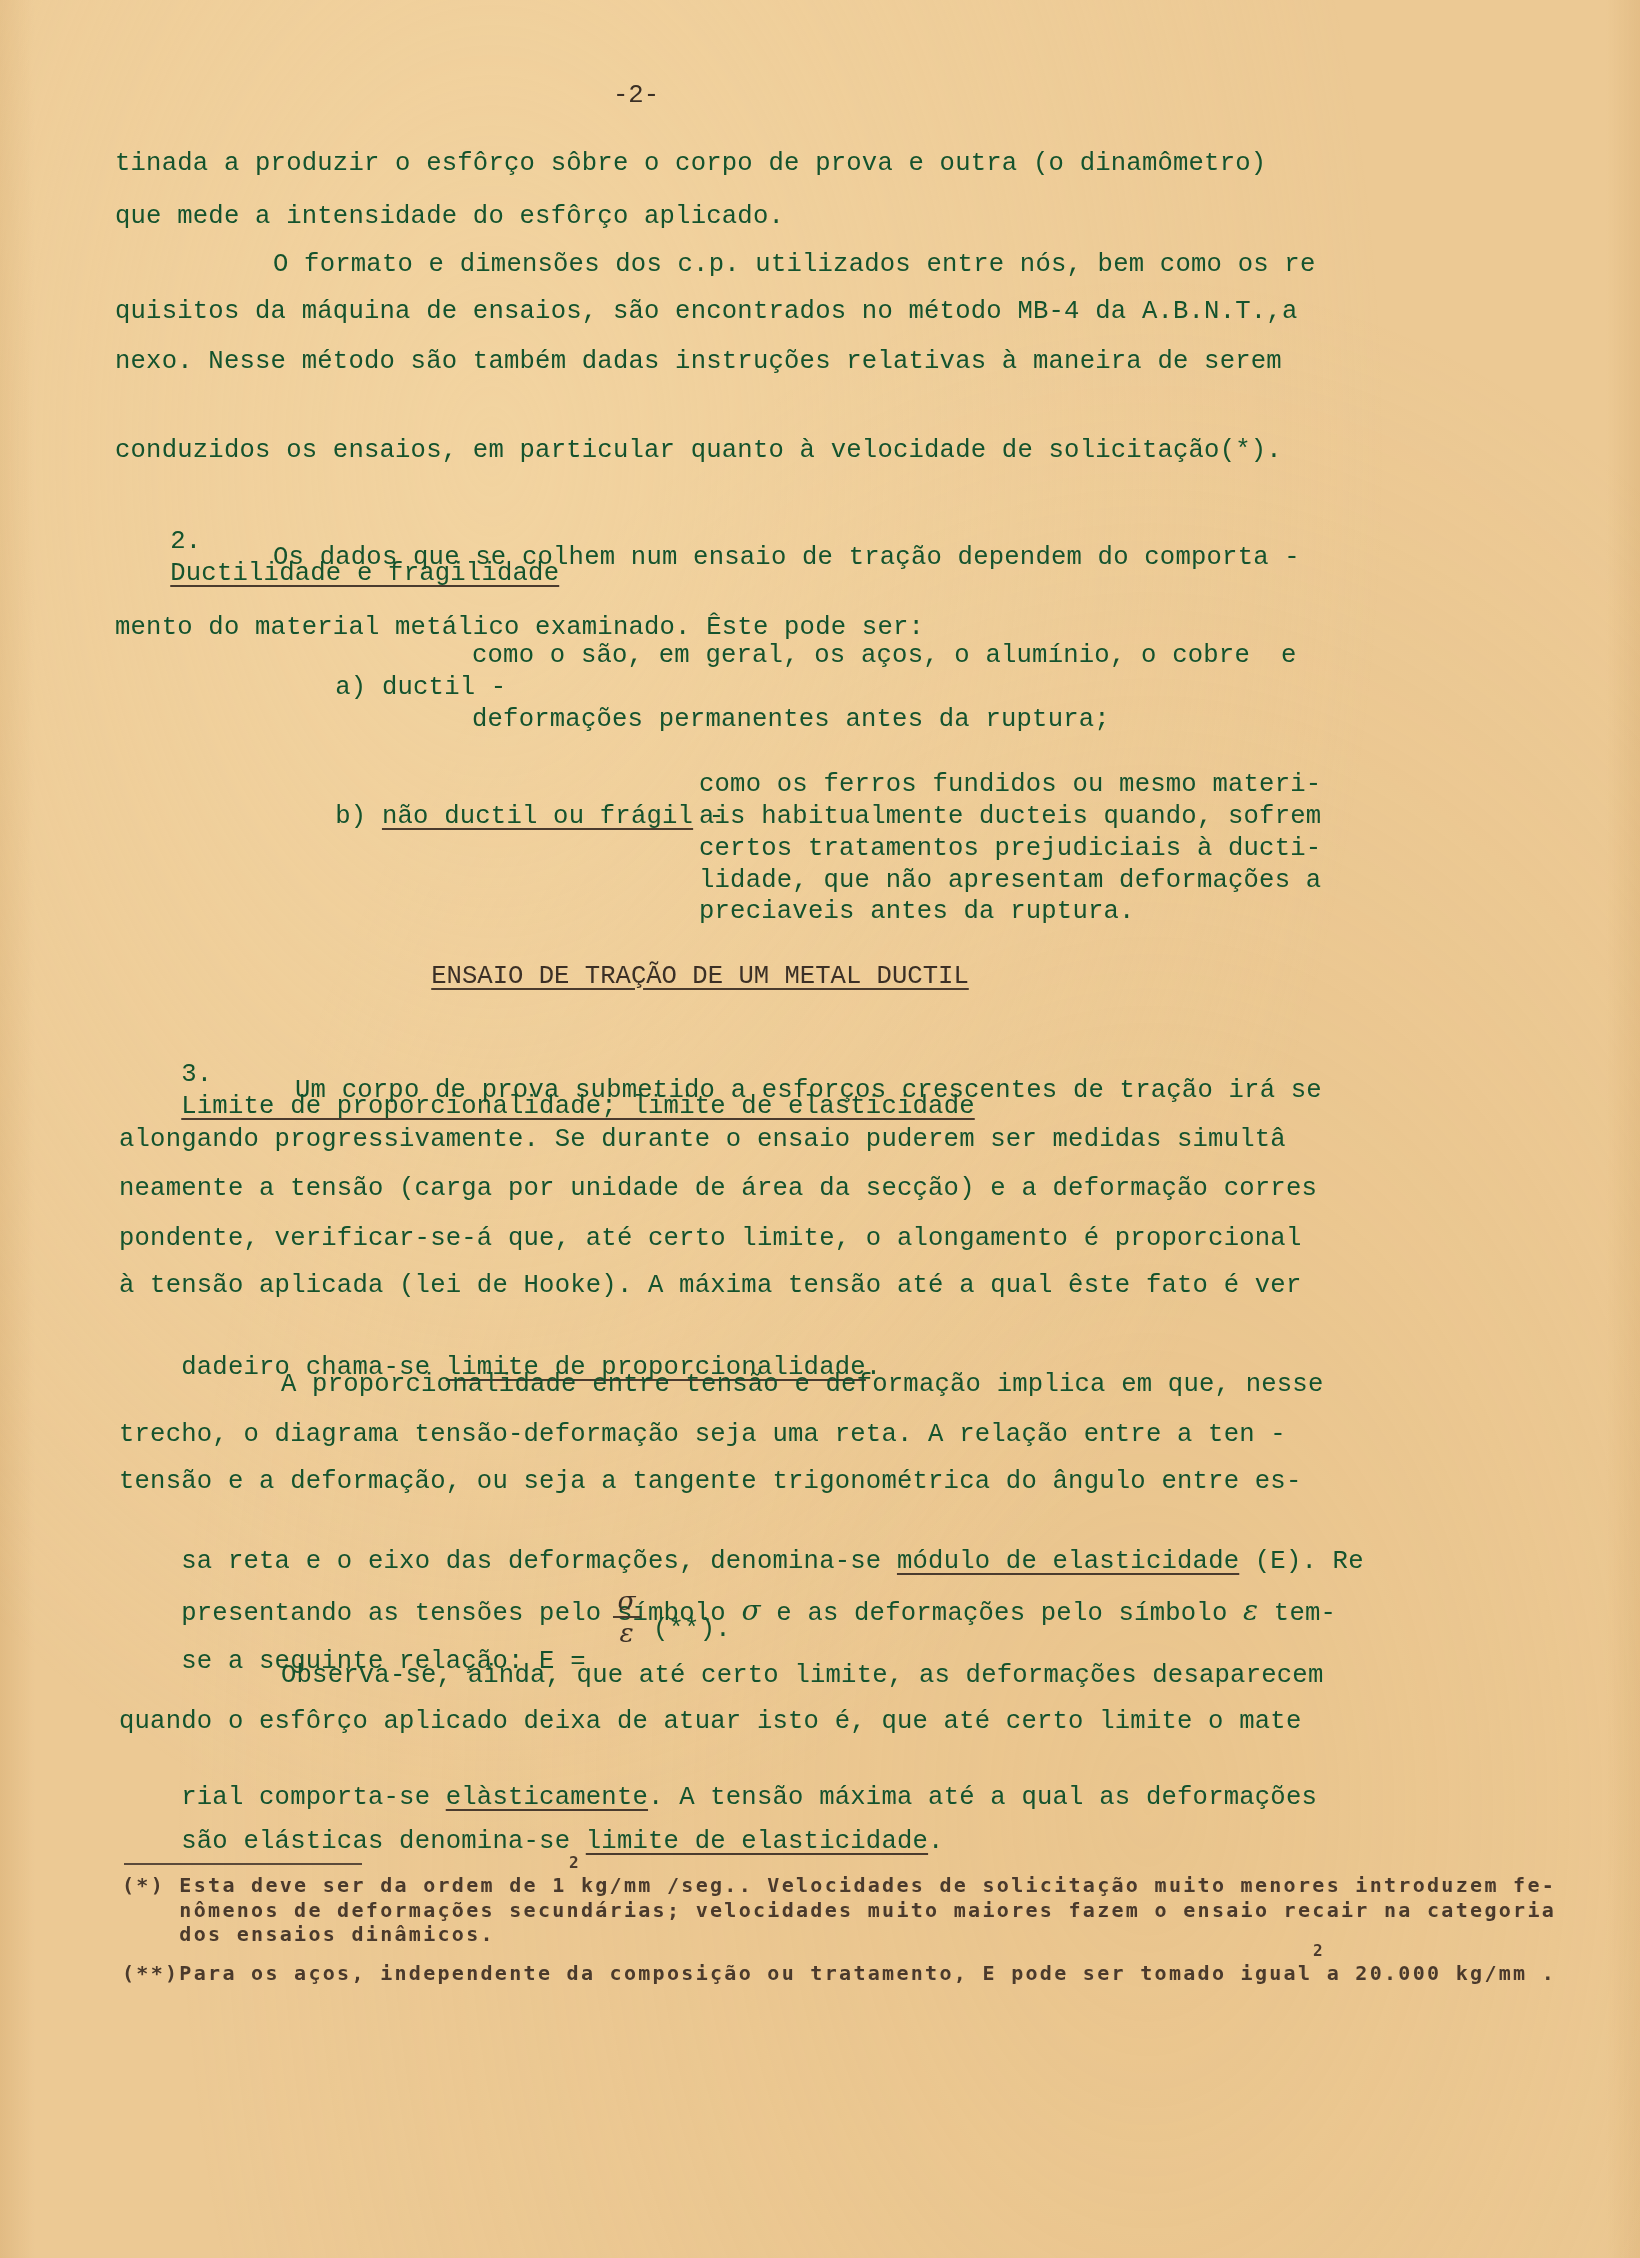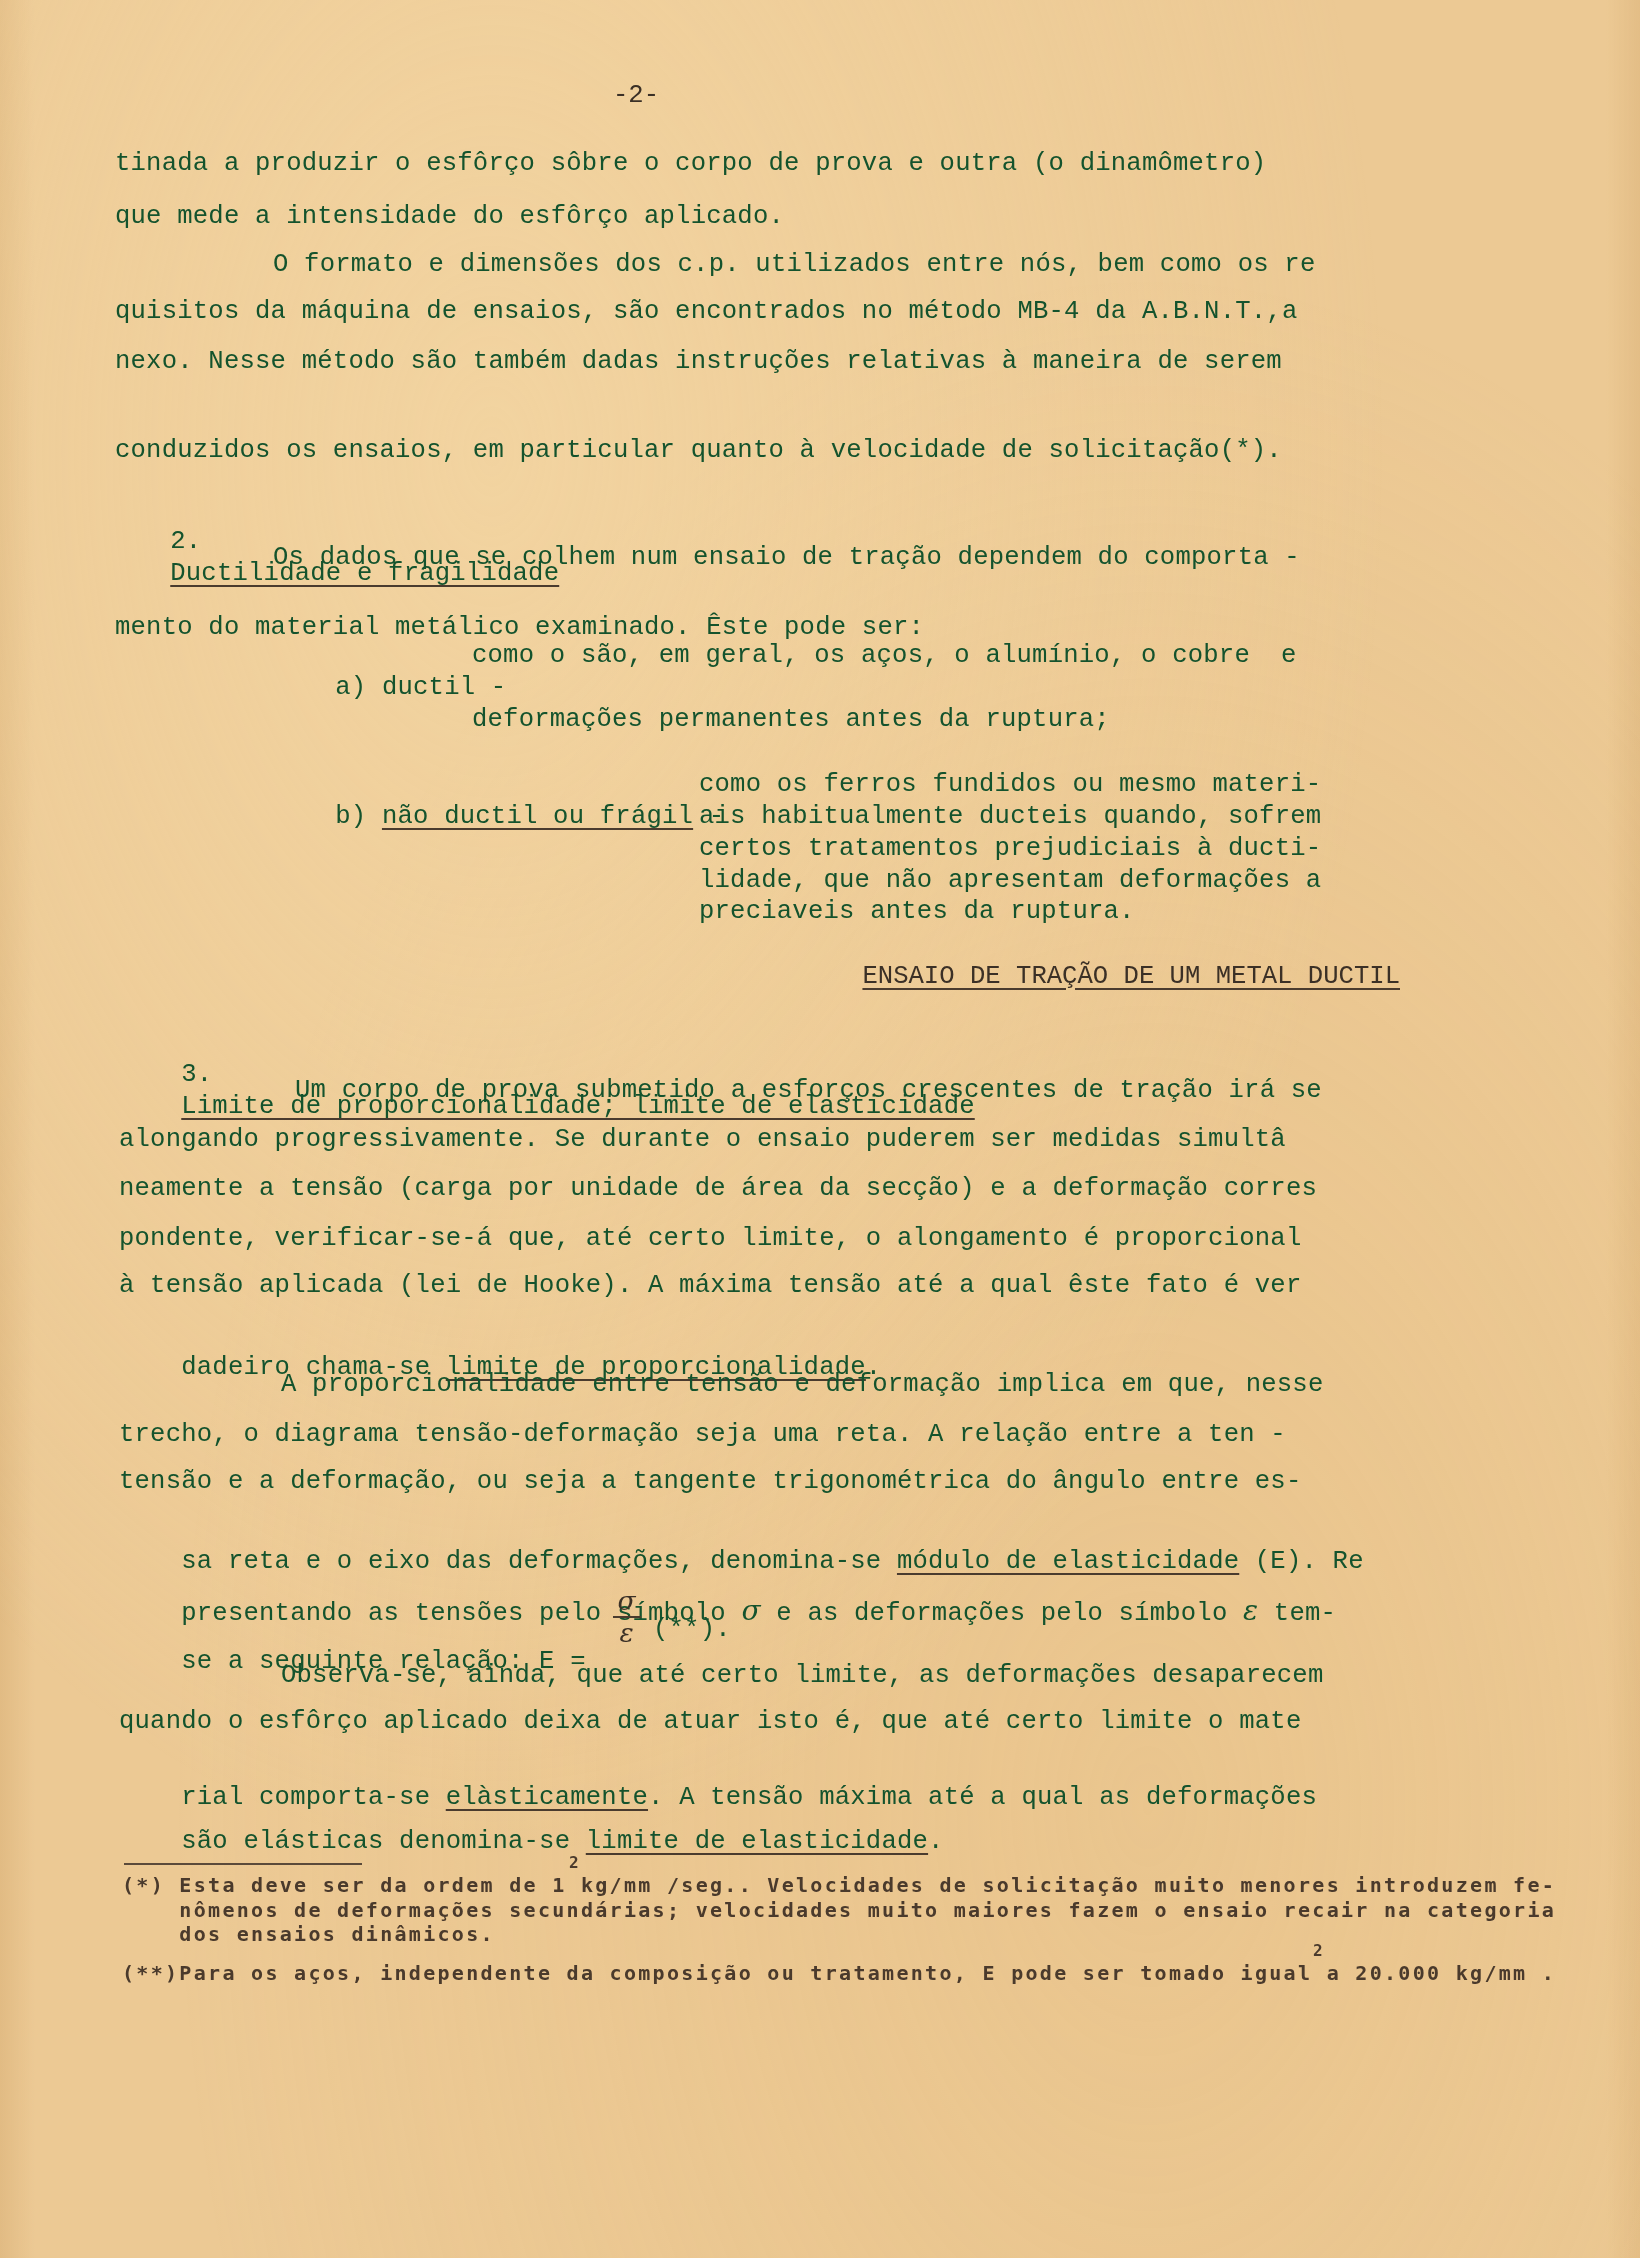--- a/index.html
+++ b/index.html
@@ -14,21 +14,21 @@
     color: #3b3026;
     position: relative;
   }
   .page { position: absolute; left: 0; top: 0; width: 1641px; height: 2258px; }
   .line {
     position: absolute; white-space: pre; font-size: 25.6px; line-height: 32px;
     letter-spacing: 0.2px; color: #14532d;
   }
   .u { text-decoration: underline; text-decoration-thickness: 1.8px; text-underline-offset: 5.3px; text-decoration-color: #4a3b2e; }
   .page-number { position: absolute; left: 613px; top: 81px; font-size: 25.6px; }
-  .center-heading { position: absolute; left: 0; width: 1400px; text-align: right; top: 962px; font-size: 25.6px; }
+  .center-heading { position: absolute; left: 0; width: 1400px; text-align: center; top: 962px; font-size: 25.6px; }
   .greek { font-family: "DejaVu Serif", serif; font-size: 28px; font-style: italic; }
   .frac {
     position: absolute; left: 609px; top: 1588px; width: 35px; text-align: center;
   }
   .frac .num, .frac .den { display: block; font-family: "DejaVu Serif", serif; font-style: italic; font-size: 26.5px; line-height: 26.5px; }
   .frac .bar { display: block; height: 1.8px; background: #4a3b2e; margin: 1.8px 3.5px; }
   .rule { position: absolute; left: 124px; top: 1863px; width: 238px; height: 1.8px; background: #5b4a3a; }
   .fn {
     position: absolute; white-space: pre; font-family: "DejaVu Sans Mono", monospace;
     font-weight: bold; font-size: 20px; line-height: 23px; color: #4a3a2c; letter-spacing: 2.3px;

